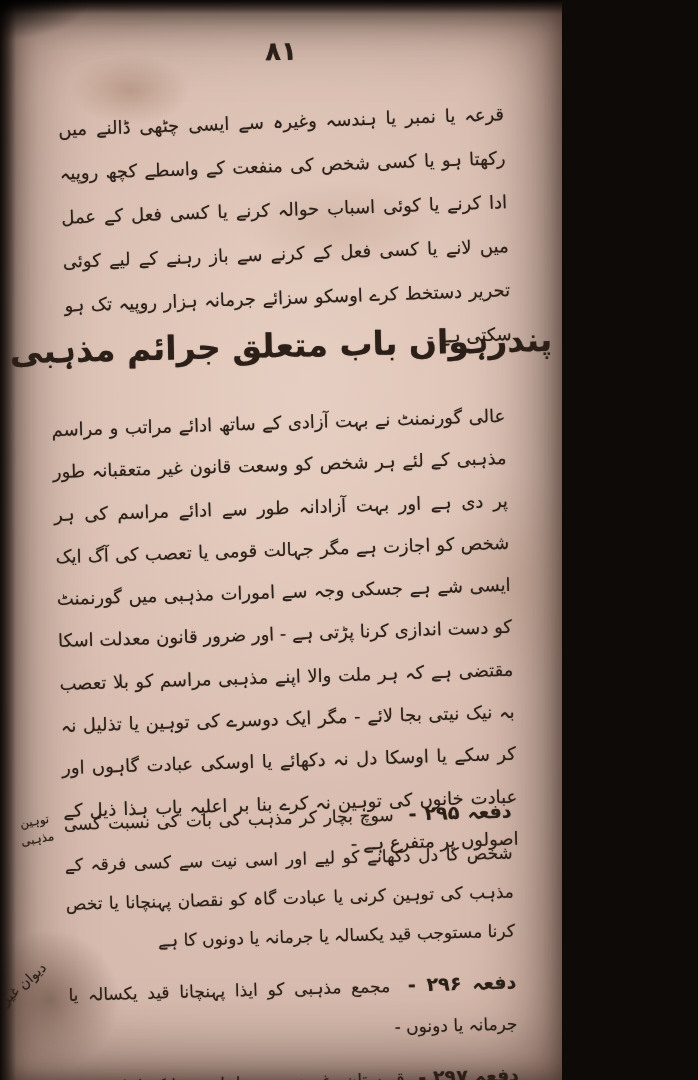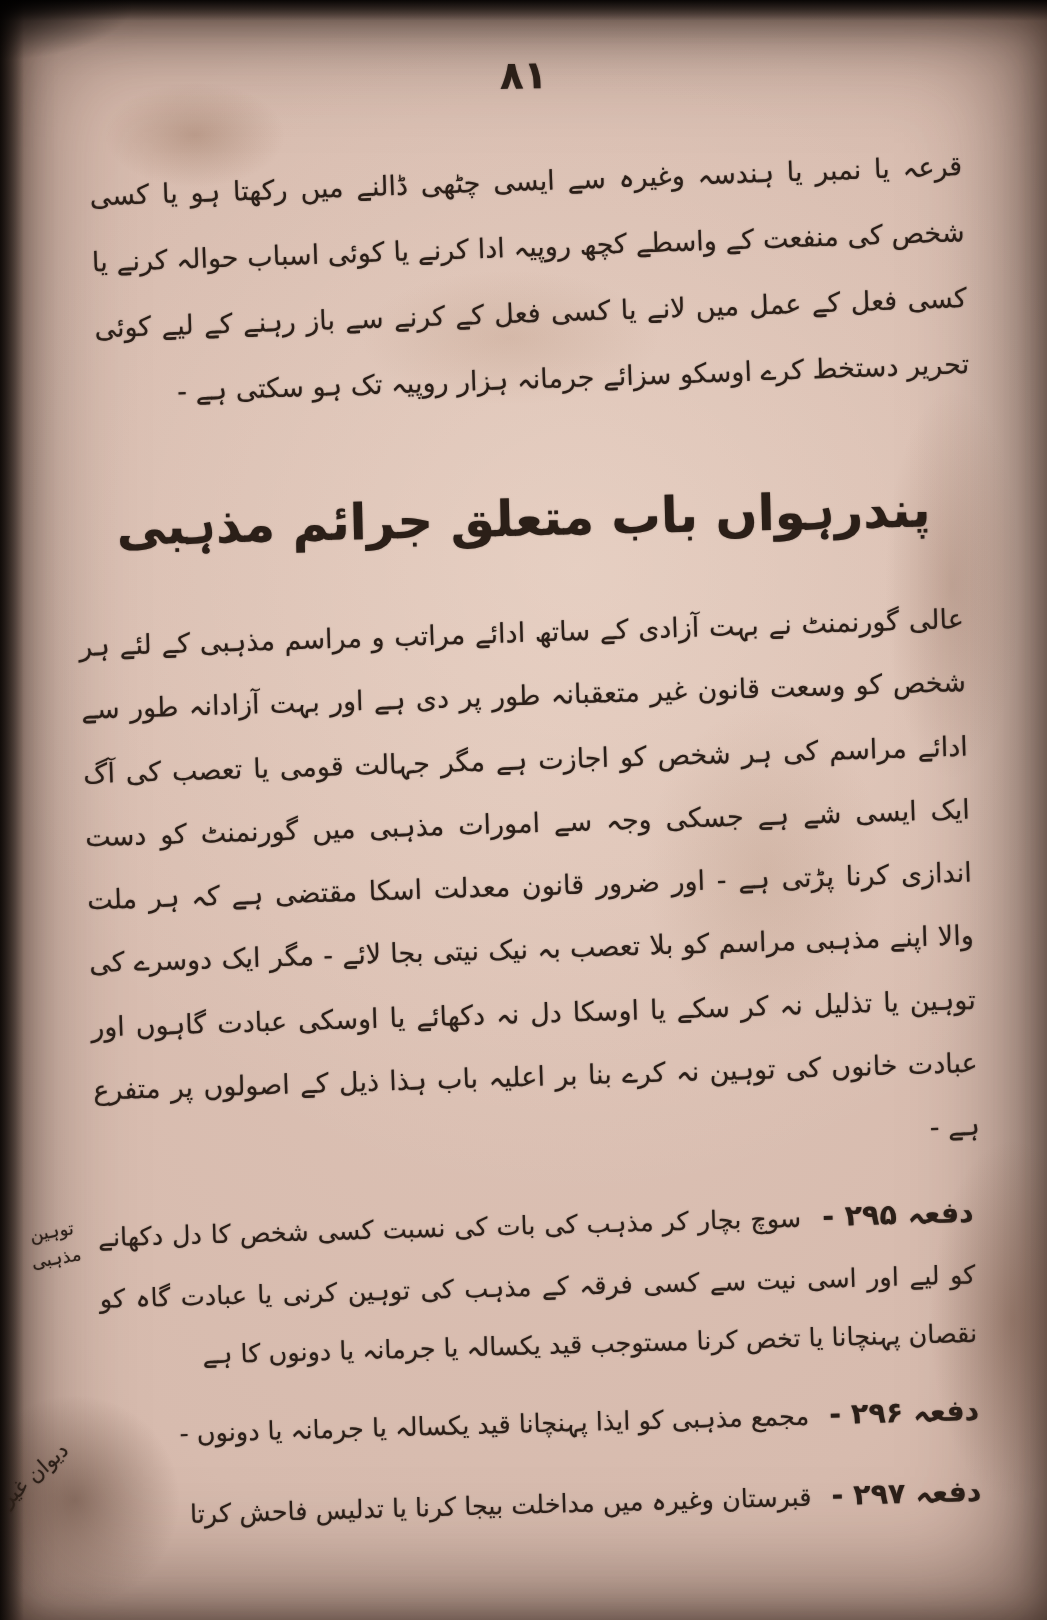--- a/index.html
+++ b/index.html
@@ -3,21 +3,21 @@
 <meta charset="utf-8">
 <style>
   html, body {
     margin: 0;
     padding: 0;
     background: #0d0a08;
     font-family: "DejaVu Sans", sans-serif;
   }
   .scan {
     position: relative;
-    width: 698px;
+    width: 562px;
     height: 1080px;
     overflow: hidden;
     background: #0d0a08;
   }
   .paper {
     position: absolute;
     inset: 0;
     background:
       radial-gradient(90% 60% at 55% 35%, rgba(255,241,228,0.30), rgba(255,241,228,0) 65%),
       radial-gradient(130% 110% at 50% 48%, #ddc2b5 0%, #d7bbae 45%, #cbab9d 72%, #a8857a 90%, #5d4237 98%, #241711 100%);

